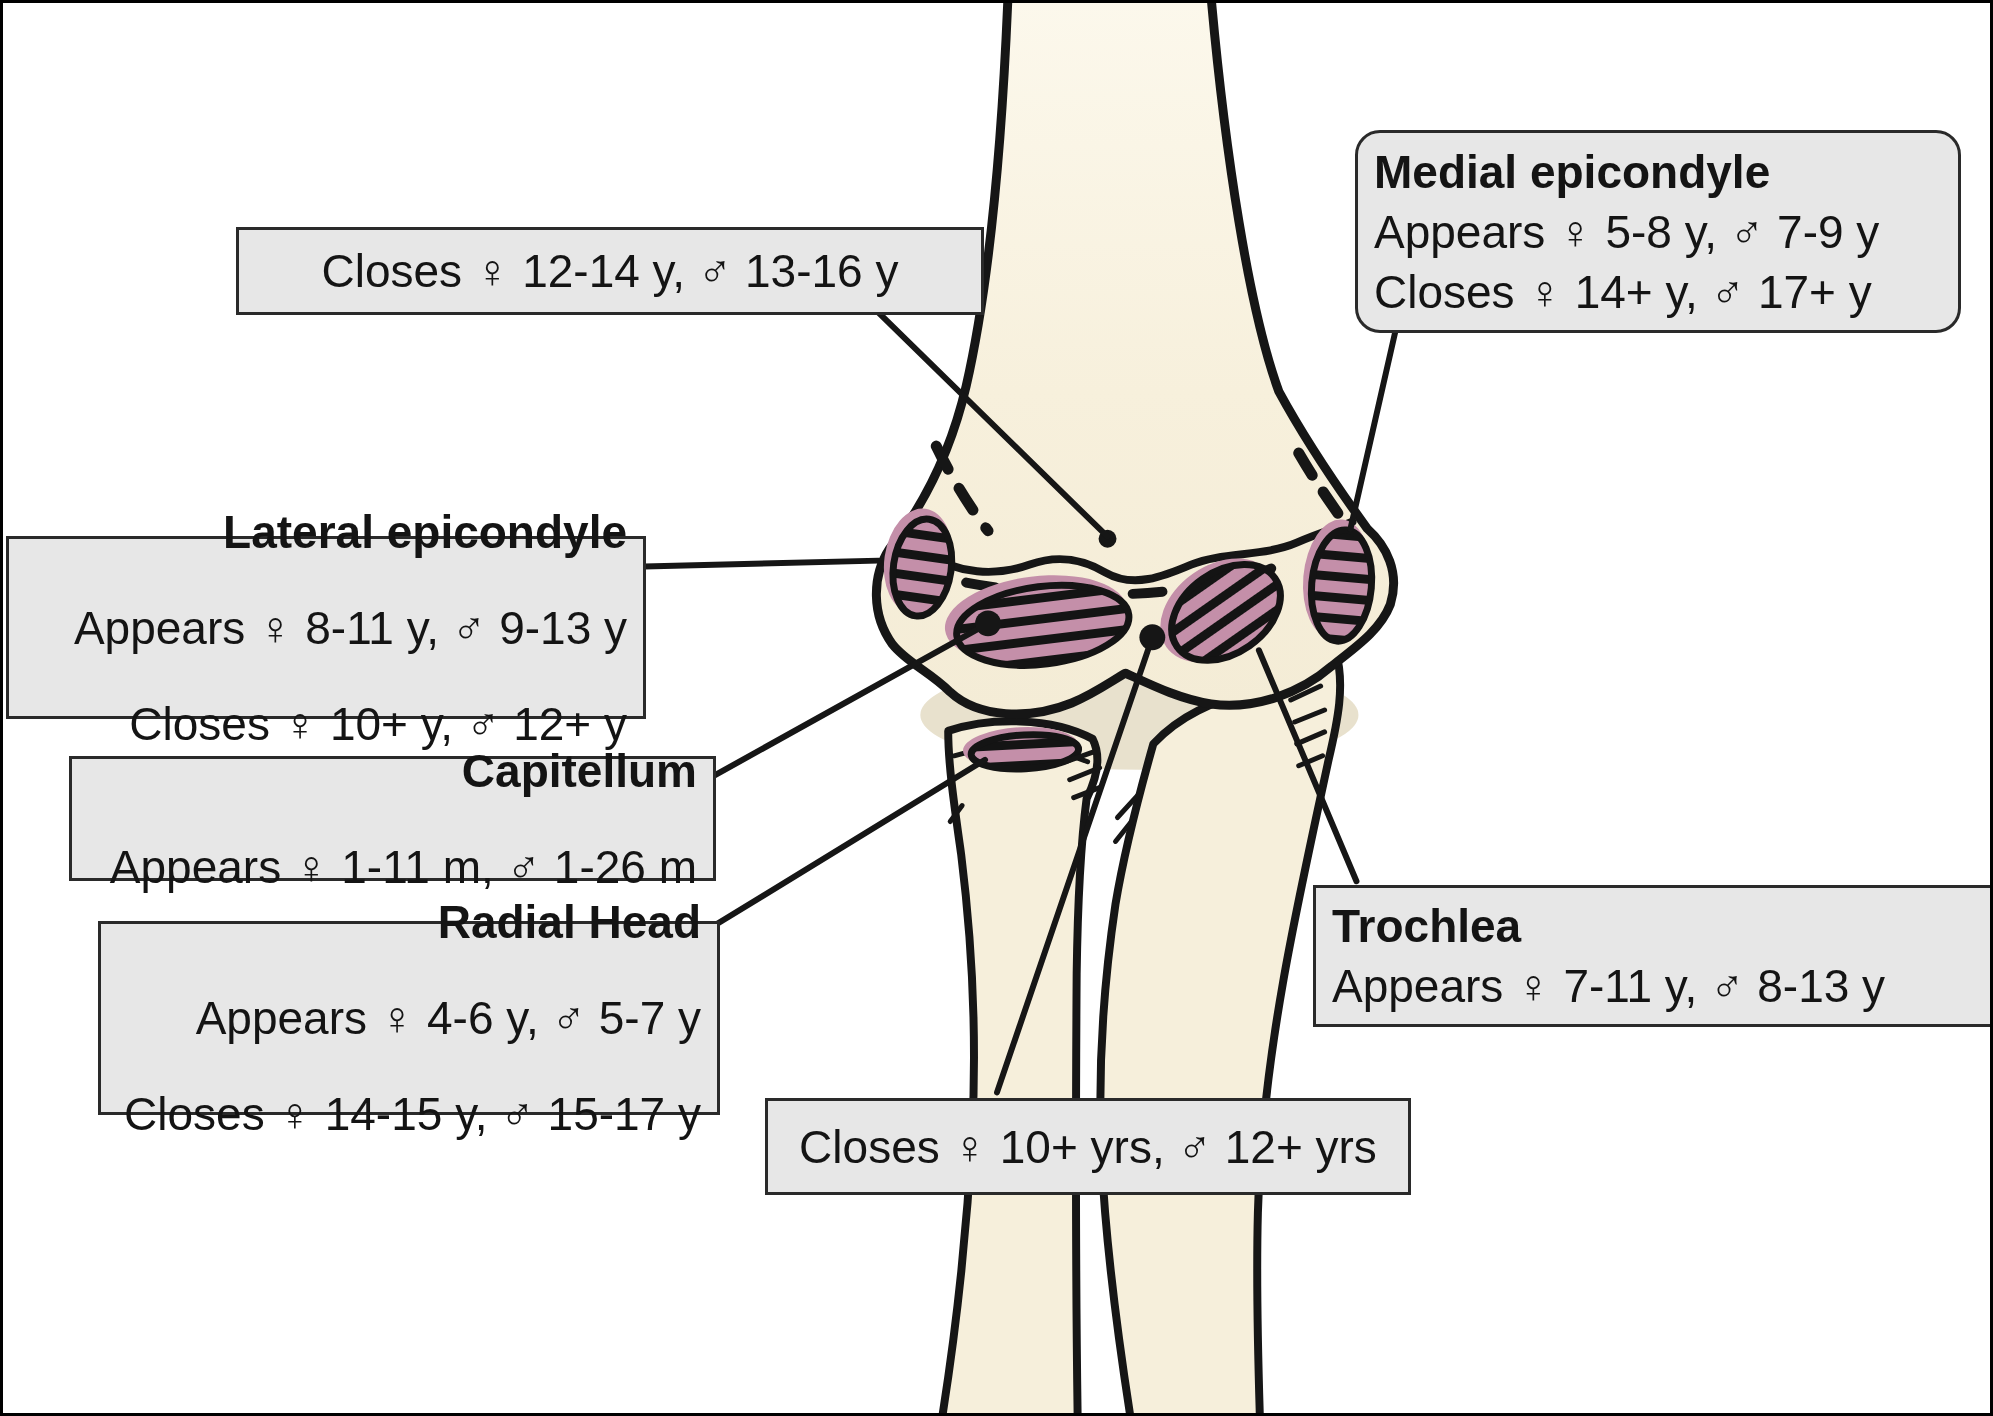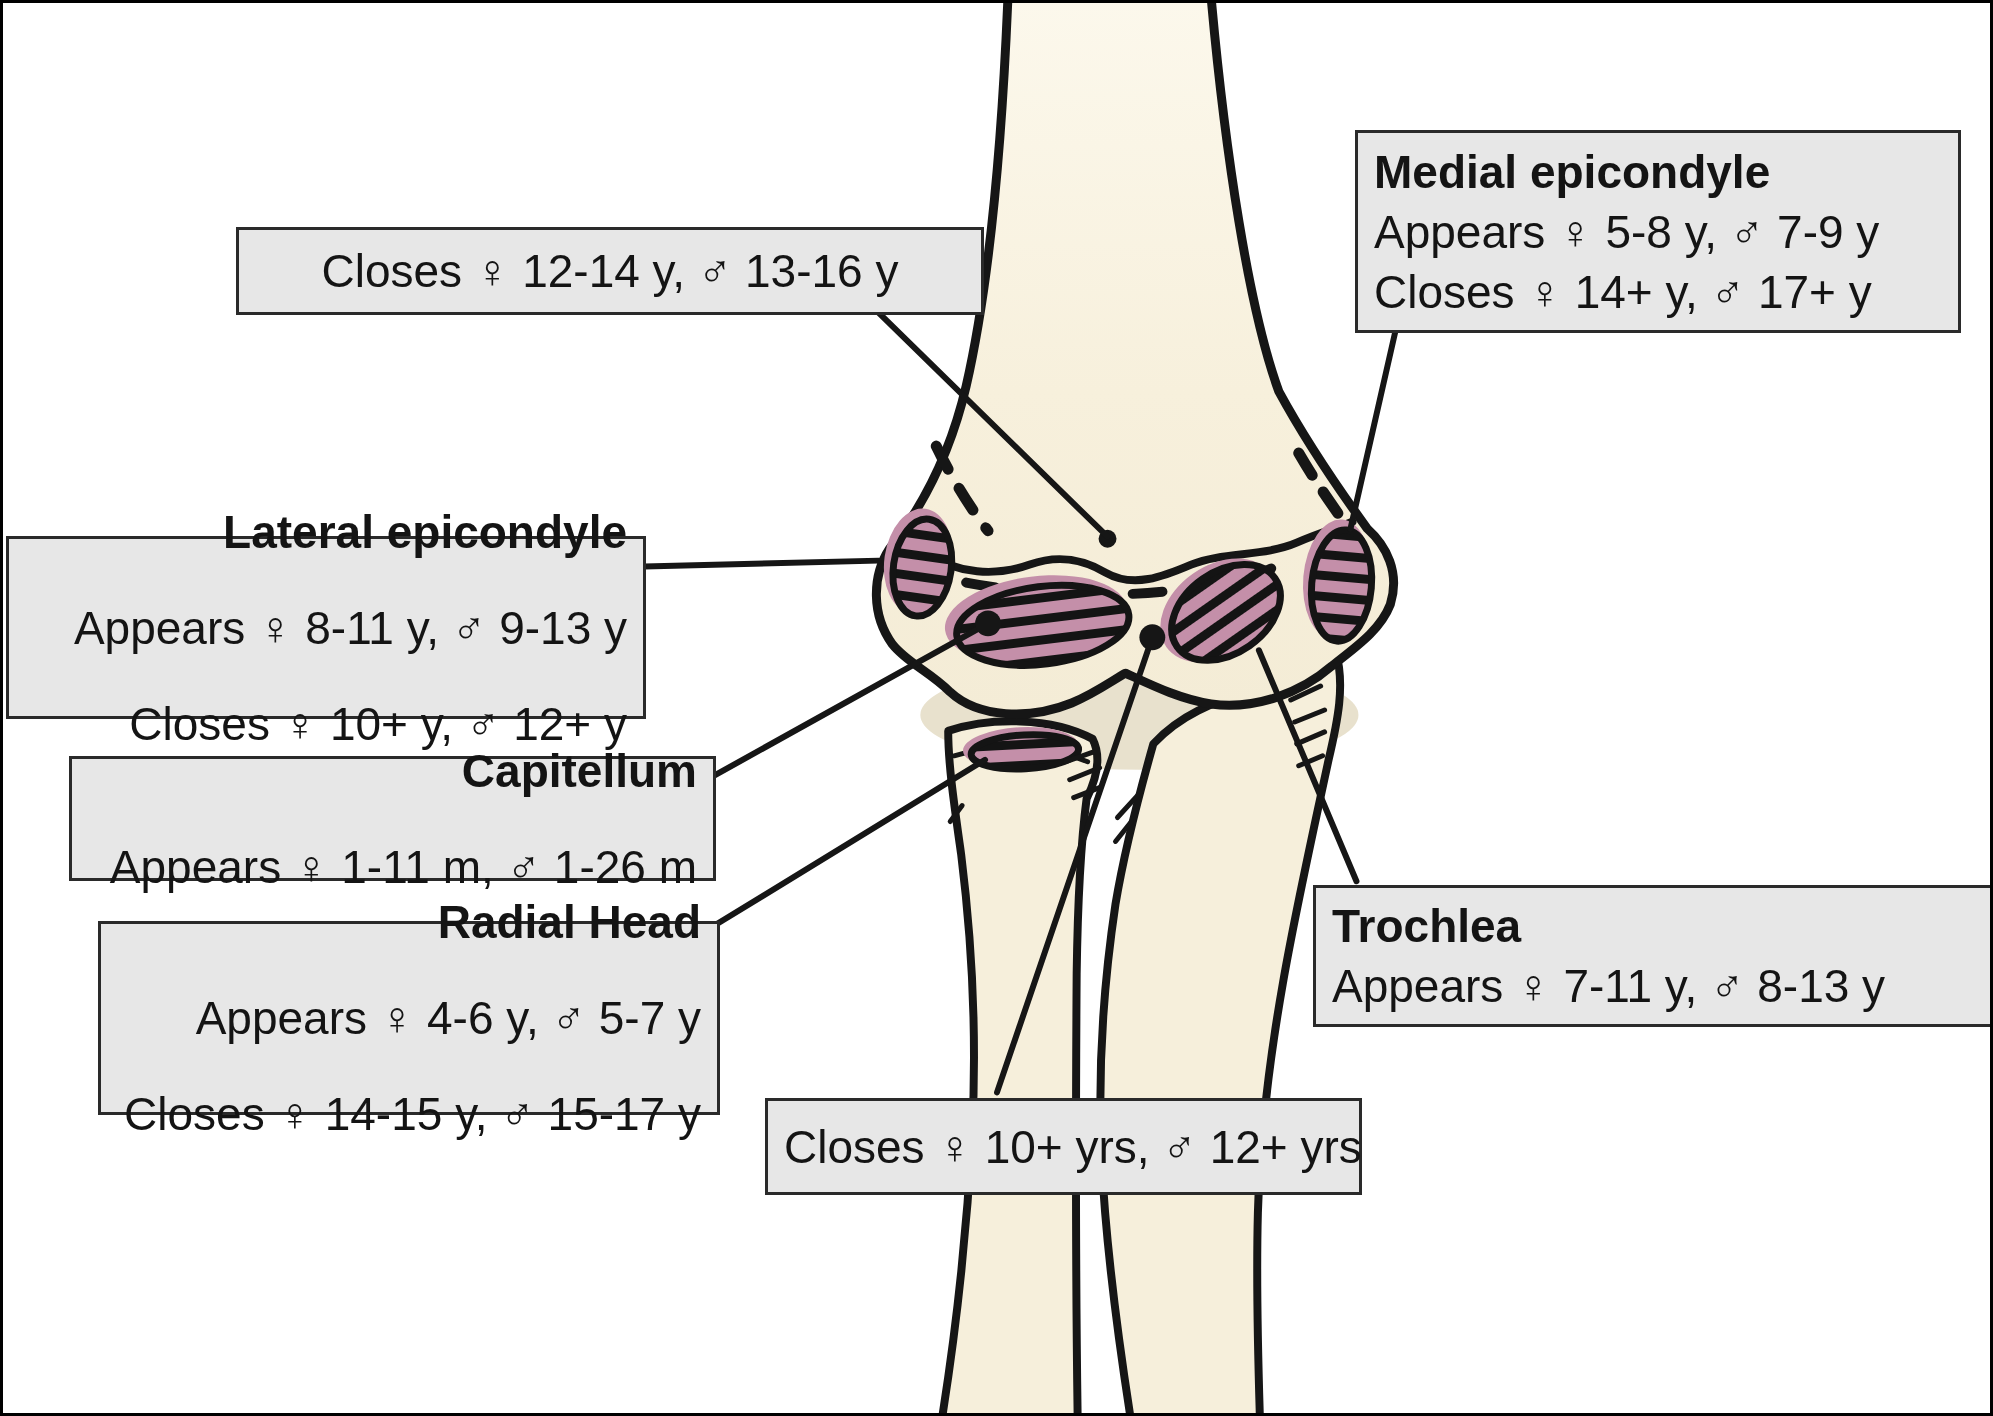--- a/index.html
+++ b/index.html
@@ -26,25 +26,25 @@
     justify-content:center;
     white-space:nowrap;
     padding:4px 16px;
     z-index:5;
   }
   .callout .t{font-weight:bold;}
   .align-left{text-align:left;}
   .align-right{text-align:right;gap:36px;}
   .align-center{text-align:center;}
   #box-physis   {left:233px;  top:224px;  width:748px; height:88px;}
-  #box-medial   {left:1352px; top:127px;  width:606px; height:203px;}
+  #box-medial   {left:1352px; top:127px;  width:606px; height:203px;border-radius:25px;}
   #box-lateral  {left:3px;    top:533px;  width:640px; height:183px;}
   #box-capitellum{left:30px;  top:753px;  width:647px; height:125px;margin-left:36px;}
   #box-radial   {left:95px;   top:918px;  width:622px; height:194px;}
-  #box-distal   {left:762px;  top:1095px; width:597px; height:97px;}
+  #box-distal   {left:762px;  top:1095px; width:646px; height:97px;}
   #box-trochlea {left:1310px; top:882px;  width:746px; height:142px;}
 </style>
 </head>
 <body>
 
 <div class="stage">
 
   <svg viewBox="0 0 1993 1416" aria-hidden="true">
     <defs>
       <linearGradient id="boneGrad" x1="0" y1="0" x2="0" y2="1">

